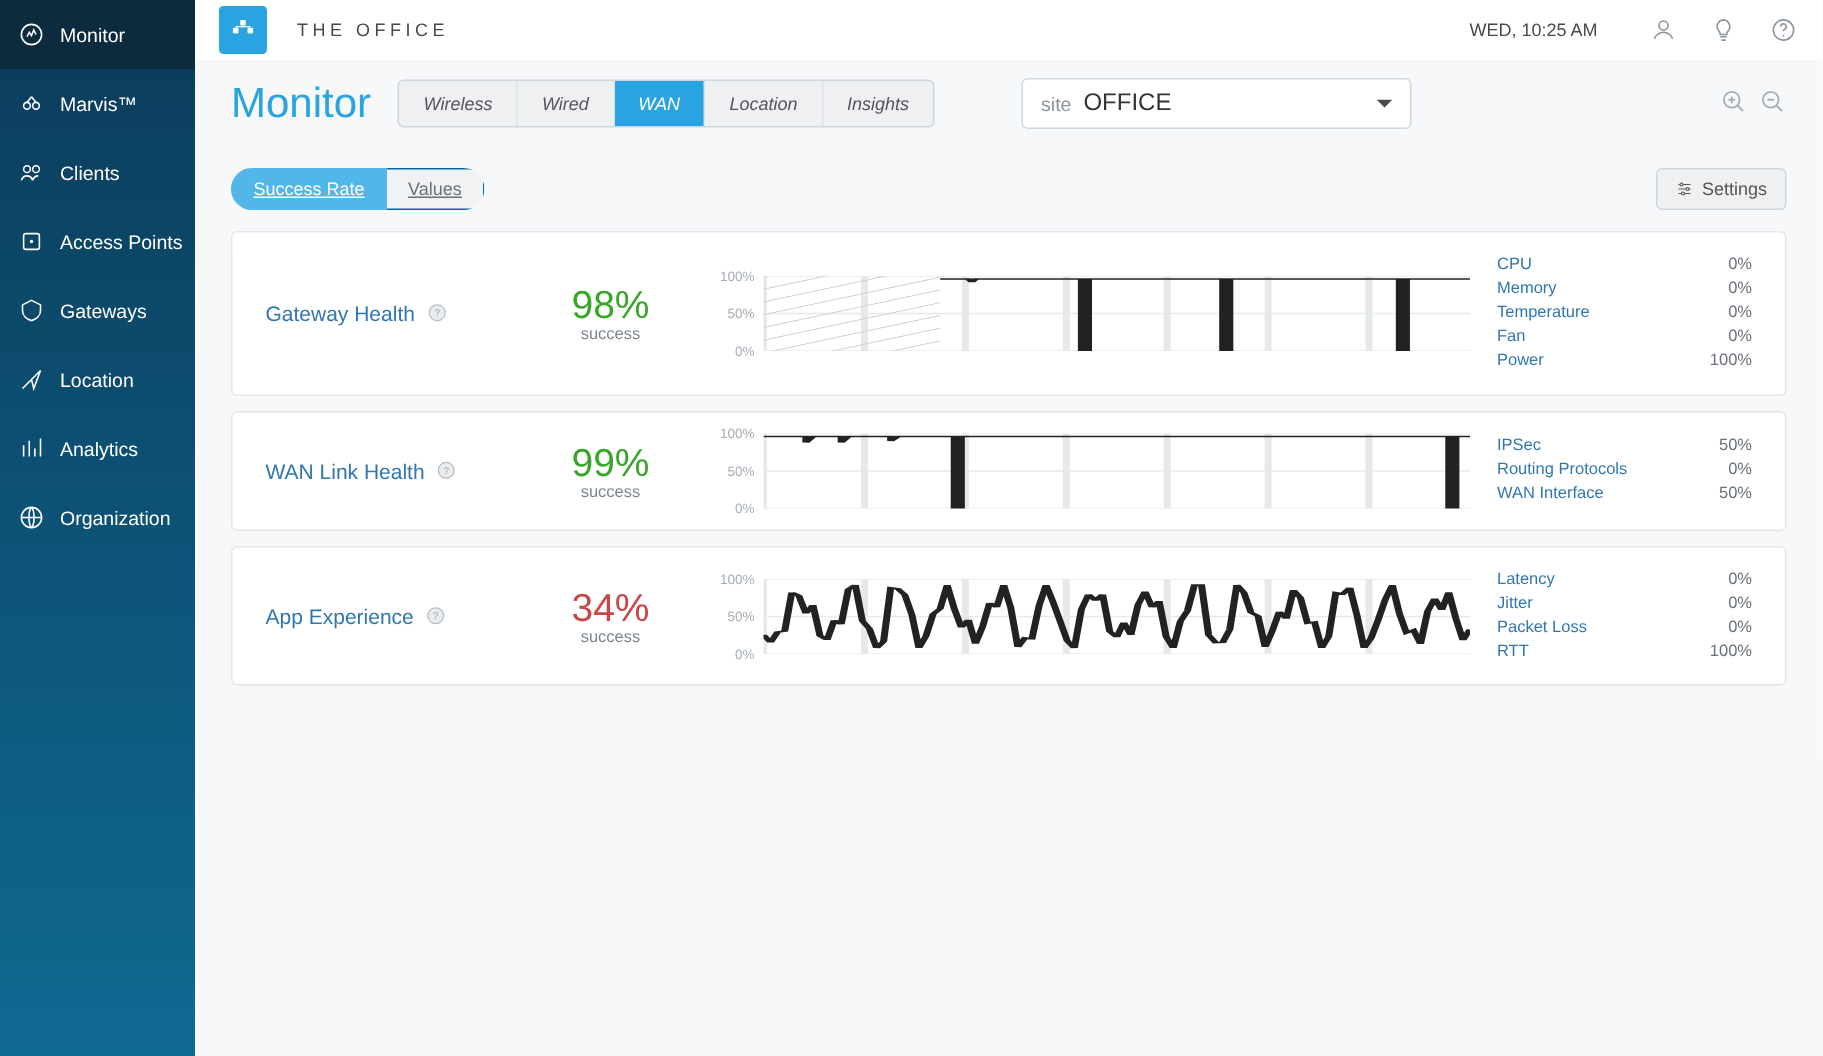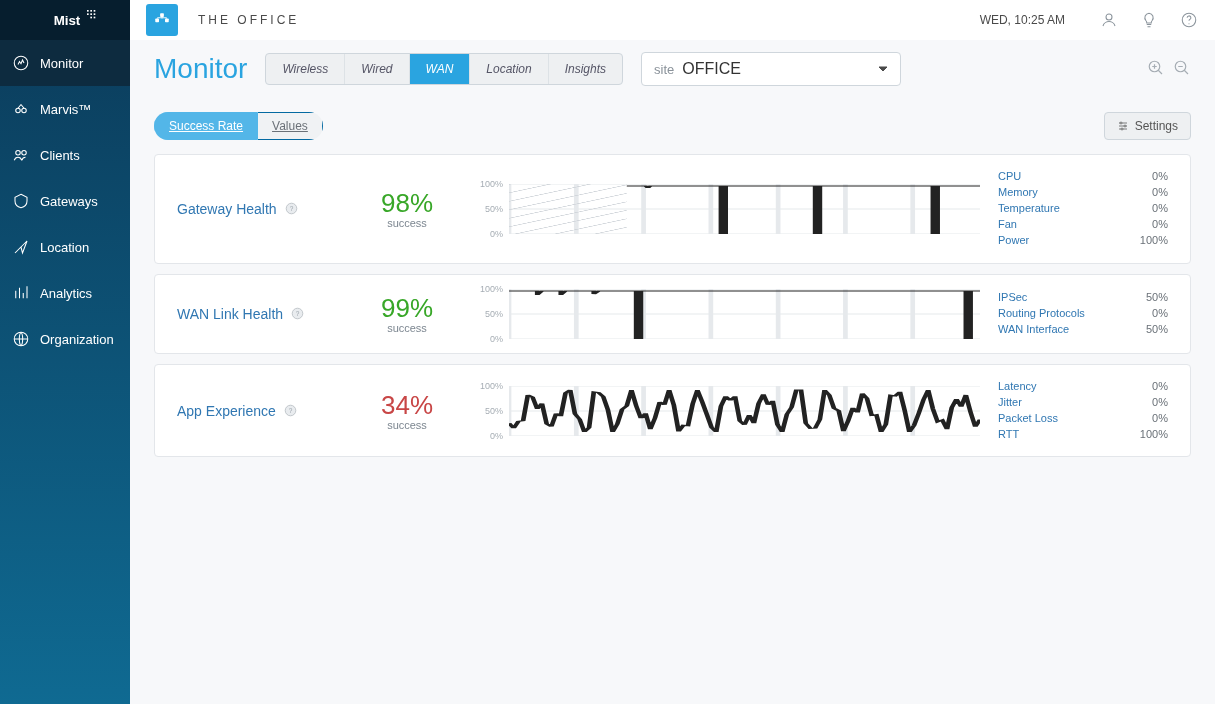--- a/index.html
+++ b/index.html
@@ -73,21 +73,21 @@
 
   .page{flex:1;background:var(--page-bg);overflow:auto;padding:0 24px 24px 24px;}
 
   .title-row{display:flex;align-items:center;gap:18px;margin-top:12px;}
   .page-title{font-size:28px;font-weight:300;color:var(--accent);}
   .tabs{display:flex;border:1px solid #cfd6dc;border-radius:4px;overflow:hidden;background:#eef0f2;font-style:italic;}
   .tab{padding:8px 16px;font-size:12px;color:#556;cursor:pointer;border-right:1px solid #dde2e6;}
   .tab:last-child{border-right:none;}
   .tab.active{background:var(--accent);color:#fff;}
 
-  .selects{display:flex;gap:10px;}
+  .selects{display:flex;gap:10px;margin-left:40px;}
   .sel{display:flex;align-items:center;border:1px solid #cfd6dc;border-radius:4px;background:#fff;padding:0 12px;height:34px;cursor:pointer;}
   .sel .pre{color:#8a929a;font-size:13px;margin-right:8px;}
   .sel .val{font-size:16px;color:#333;}
   .sel .chev{margin-left:14px;display:flex;}
   .sel .chev svg{width:10px;height:10px;stroke:#4a4a4a;fill:#4a4a4a;}
   .sel.small .val{font-size:14px;}
   .sel.site{width:260px;}
   .sel.site .val{margin-right:auto;}
 
   .zoom{margin-left:auto;display:flex;gap:8px;}
@@ -125,35 +125,20 @@
 
   .c-stats{width:170px;}
   .stat{display:flex;align-items:center;justify-content:space-between;font-size:11px;line-height:1.45;}
   .stat .k{color:var(--link);}
   .stat .v{color:#6a7178;}
 </style>
 </head>
 <body>
 
 <nav class="sidebar">
-  <div class="brand">
-    <svg viewBox="0 0 80 24" aria-hidden="true">
-      <g fill="#fff">
-        <text x="26" y="18" font-family="Helvetica,Arial" font-size="16" font-weight="600" fill="#fff">Mist</text>
-        <rect x="70" y="4" width="2" height="2"></rect>
-          <rect x="74" y="4" width="2" height="2"></rect>
-        <rect x="66" y="0" width="2" height="2"></rect>
-          <rect x="70" y="0" width="2" height="2"></rect>
-          <rect x="74" y="0" width="2" height="2"></rect>
-        <rect x="70" y="8" width="2" height="2"></rect>
-          <rect x="74" y="8" width="2" height="2"></rect>
-          <rect x="66" y="4" width="2" height="2"></rect>
-      </g>
-    </svg>
-  </div>
   <div id="side-list">
       <div class="side-item active">
         <span class="ic">
           <svg viewBox="0 0 24 24">
             <circle cx="12" cy="12" r="9"></circle>
             <path d="M8 14l2-4 2 3 2-5 2 4"></path>
           </svg>
         </span>
         <span>Monitor</span>
       </div>
@@ -169,20 +154,29 @@
       </div>
       <div class="side-item">
         <span class="ic">
           <svg viewBox="0 0 24 24">
             <circle cx="8" cy="9" r="3"></circle>
             <circle cx="16" cy="9" r="3"></circle>
             <path d="M3 19c1-3 3-4 5-4s4 1 5 4M13 19c1-3 3-4 5-4"></path>
           </svg>
         </span>
         <span>Clients</span>
+      </div>
+      <div class="side-item">
+        <span class="ic">
+          <svg viewBox="0 0 24 24">
+            <rect x="5" y="5" width="14" height="14" rx="2"></rect>
+            <circle cx="12" cy="12" r="1.5" fill="#fff" stroke="none"></circle>
+          </svg>
+        </span>
+        <span>Access Points</span>
       </div>
       <div class="side-item">
         <span class="ic">
           <svg viewBox="0 0 24 24">
             <path d="M12 3l8 4v5c0 5-4 8-8 9-4-1-8-4-8-9V7z"></path>
           </svg>
         </span>
         <span>Gateways</span>
       </div>
       <div class="side-item">

